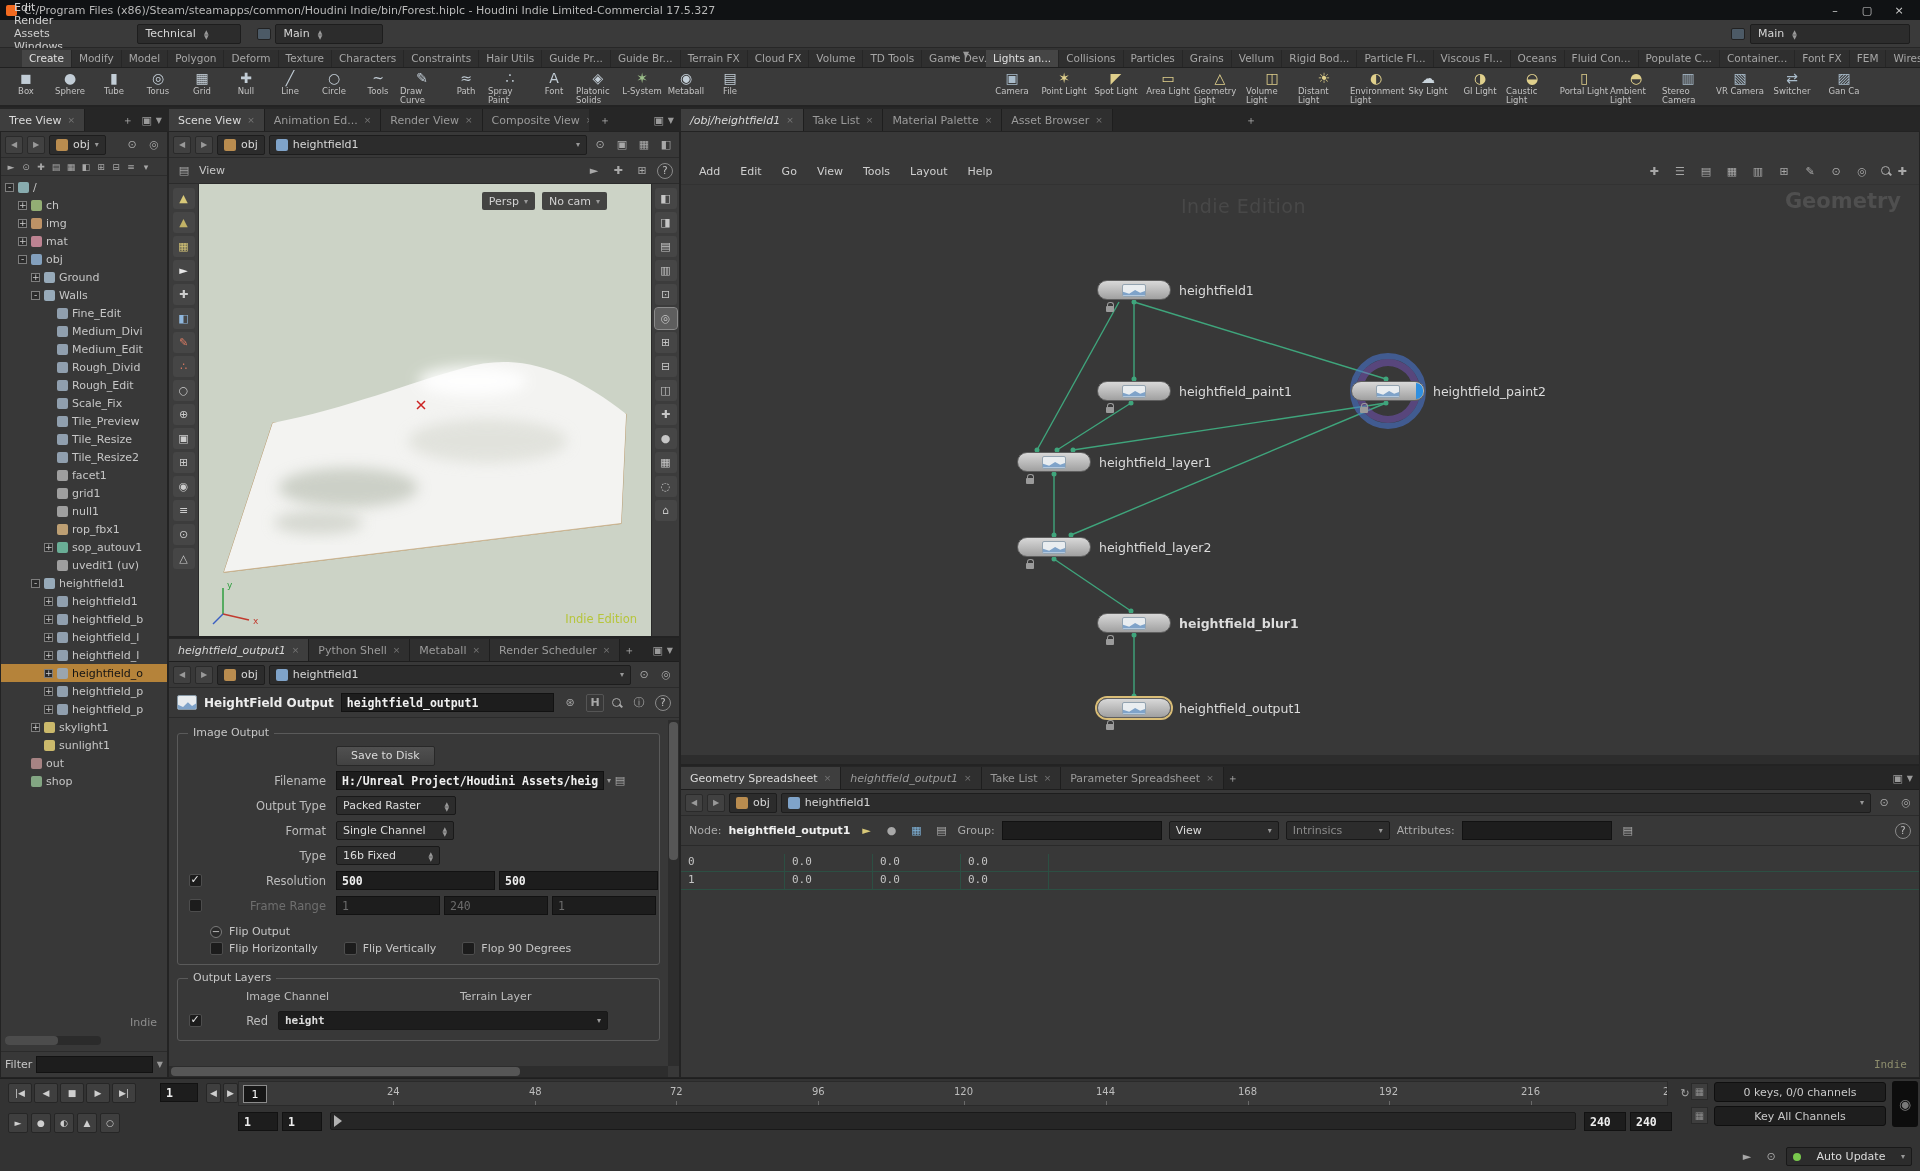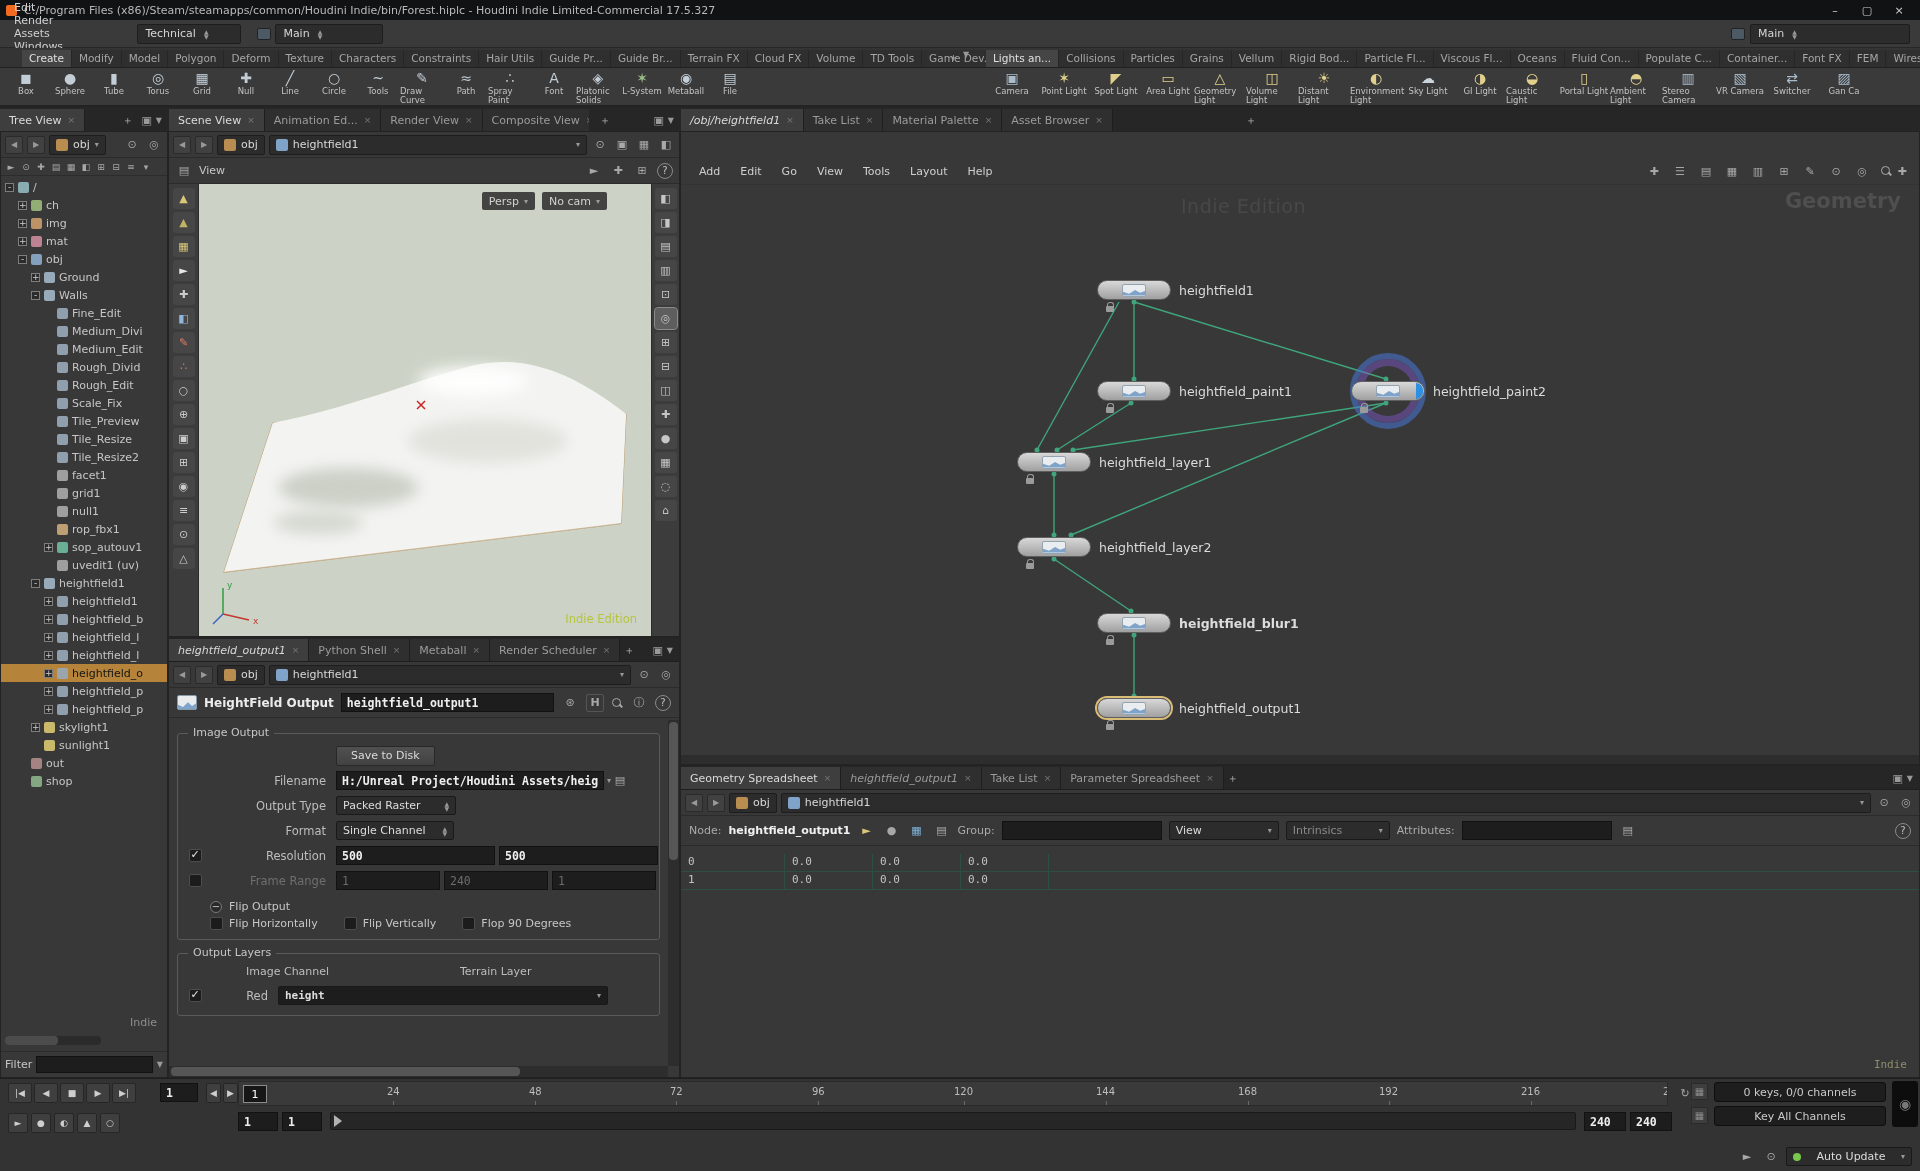--- a/index.html
+++ b/index.html
@@ -989,20 +989,31 @@
                 <span>▲</span>
                 <span>▼</span>
               </span>
           </span>
         </div>
         <div class="prow">
           <span class="pchk"></span>
           <span class="plbl">Format</span>
           <span class="sel" style="width:118px">
             <span>Single Channel</span>
+            <span class="stepper">
+                <span>▲</span>
+                <span>▼</span>
+              </span>
+          </span>
+        </div>
+        <div class="prow">
+          <span class="pchk"></span>
+          <span class="plbl">Type</span>
+          <span class="sel" style="width:104px">
+            <span>16b Fixed</span>
             <span class="stepper">
                 <span>▲</span>
                 <span>▼</span>
               </span>
           </span>
         </div>
         <div class="prow">
           <span class="pchk">
               <span class="chk checked"></span>
             </span>

